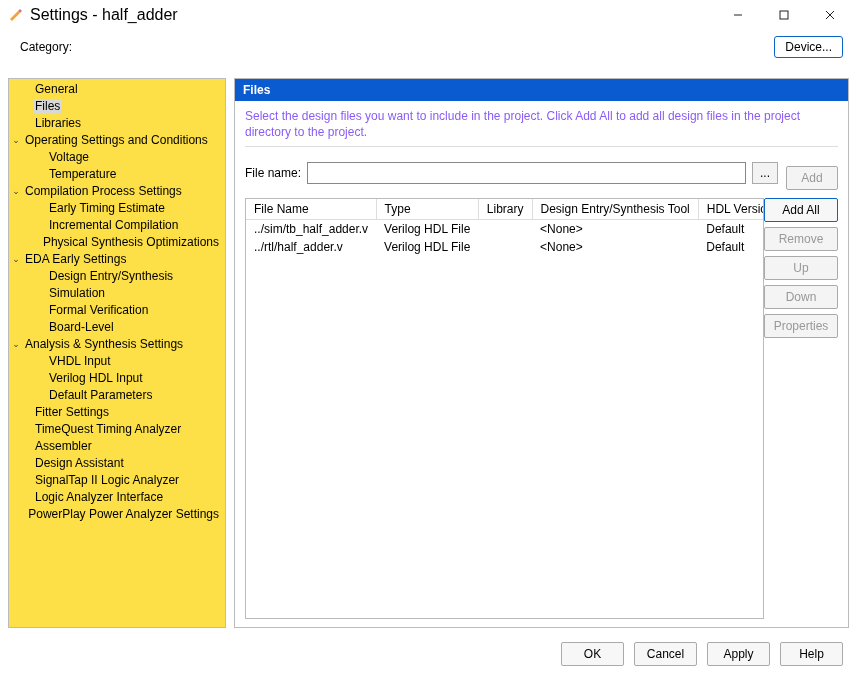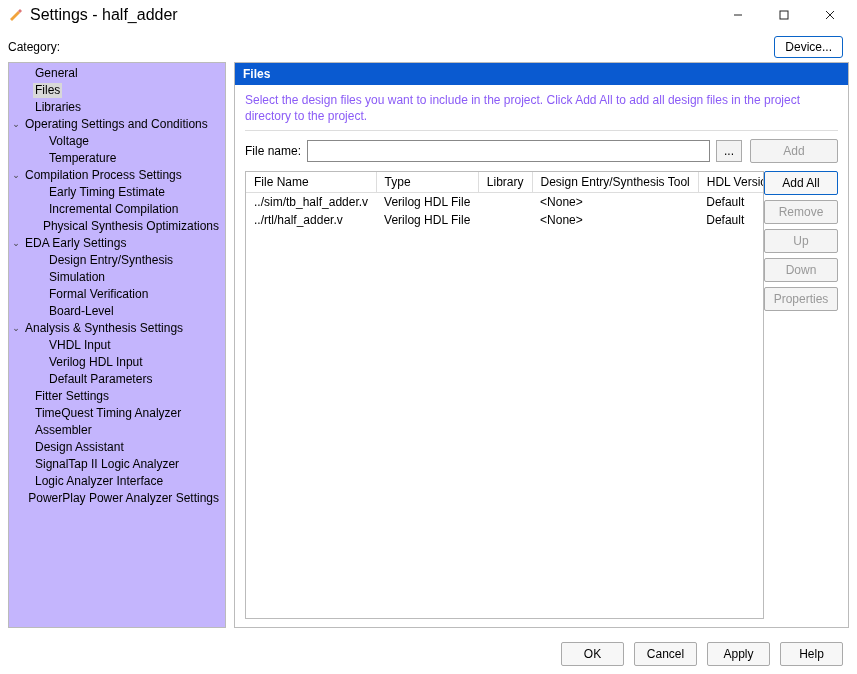--- a/index.html
+++ b/index.html
@@ -7,30 +7,30 @@
 
 
 .titlebar { height: 30px; display: flex; align-items: center; padding: 0 4px 0 8px; }
 .titlebar-icon { width: 16px; height: 16px; margin-right: 6px; display: inline-flex; align-items: center; justify-content: center; }
 .titlebar-title { flex: 1; font-size: 16px; }
 .titlebar-btns { display: flex; }
 .titlebar-btn { width: 46px; height: 30px; display: flex; align-items: center; justify-content: center; }
 .titlebar-btn svg { width: 10px; height: 10px; }
 
 
-.toprow { display: flex; align-items: center; padding: 6px 14px 4px 8px; }
+.toprow { display: flex; align-items: center; padding: 6px 14px 20px 8px; margin-left: 12px; }
 .toprow-label { font-size: 12px; }
 .toprow-spacer { flex: 1; }
 .device-btn { border: 1px solid #0a64c8; border-radius: 3px; padding: 3px 10px; background: #fff; cursor: pointer; font-size: 12px; }
 
 
 .main { flex: 1; display: flex; padding: 0 8px 6px 8px; gap: 8px; min-height: 0; }
 
 
-.tree-wrap { width: 218px; border: 1px solid #bbb; background: #c4b5fd; overflow: auto; padding: 2px 0; }
+.tree-wrap { width: 218px; border: 1px solid #bbb; background: #fde047; overflow: auto; padding: 2px 0; }
 .tree { list-style: none; }
 .tree li { white-space: nowrap; padding: 1px 4px 1px 0; line-height: 15px; cursor: default; }
 .tree li .row { display: flex; align-items: center; }
 .tree .toggle { width: 14px; text-align: center; font-size: 9px; color: #444; }
 .tree .lbl { padding: 0 2px; }
 .tree li.selected > .row .lbl { background: #d8d8d8; }
 
 
 .rightpanel { flex: 1; display: flex; flex-direction: column; border: 1px solid #bbb; min-width: 0; }
 .panel-header { background: #0a5ad0; color: #fff; font-weight: bold; padding: 4px 8px; }
@@ -280,21 +280,21 @@
 
   <div class="rightpanel">
     <div class="panel-header">Files</div>
     <div class="panel-body">
       <div class="panel-desc">Select the design files you want to include in the project. Click Add All to add all design files in the project directory to the project.</div>
 
       <div class="filename-row">
         <label>File name:</label>
         <input class="filename-input" type="text" value="" style="">
         <button class="browse-btn">...</button>
-        <div style="width:88px; margin-left:2px;">
+        <div style="width:52px; margin-left:2px;margin-top:11px;">
           <div class="sidebtn disabled">Add</div>
         </div>
       </div>
 
       <div class="filegrid-row">
         <div class="filegrid">
           <table>
             <thead>
                 <tr id="thead-row">
                   <th>File Name</th>

